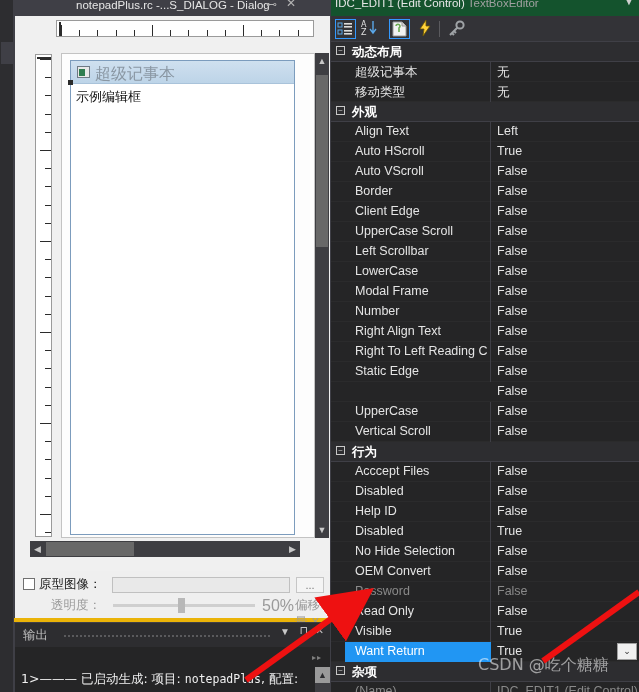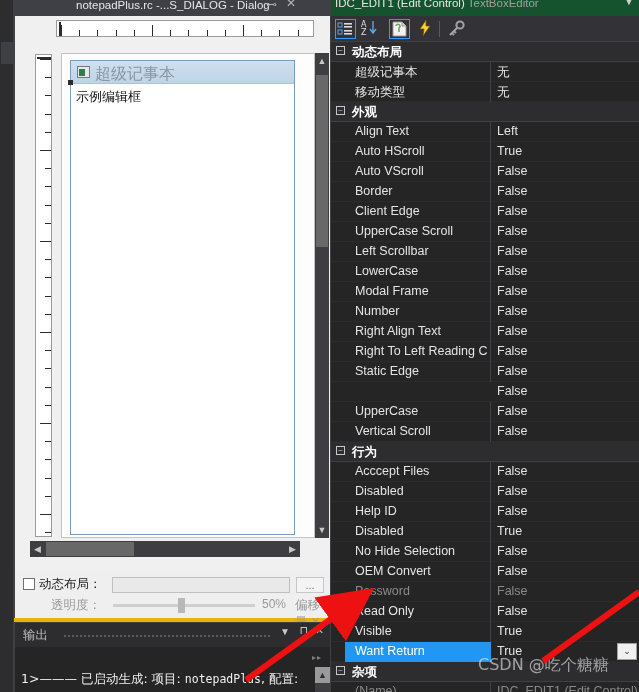--- a/index.html
+++ b/index.html
@@ -152,21 +152,21 @@
   }
   #proto-bar .row2 { position: absolute; left: 8px; top: 26px; right: 4px; height: 16px; }
   #proto-bar .lbl2 { position: absolute; left: 28px; top: 0; font-size: 12.5px; color: #9a9a9a;
     font-family: "DejaVu Sans", sans-serif; }
   #proto-bar .track {
     position: absolute; left: 90px; top: 7px; width: 142px; height: 3px; background: #cfcfcf;
   }
   #proto-bar .knob {
     position: absolute; left: 155px; top: 1px; width: 7px; height: 15px; background: #b8b8b8;
   }
-  #proto-bar .pct { position: absolute; left: 239px; top: 0; font-size: 12px; color: #9a9a9a; }
+  #proto-bar .pct { position: absolute; left: 239px; top: 0; font-size: 16px; color: #9a9a9a; }
   #proto-bar .lbl3 { position: absolute; left: 272px; top: 0; font-size: 12.5px; color: #9a9a9a;
     font-family: "DejaVu Sans", sans-serif; }
   #proto-bar .lbl3 .x { font-size: 11px; }
 
   
   #output {
     position: absolute; left: 14px; top: 622px; width: 316px; height: 70px;
     background: #252526; border-left: 1px solid #3f3f46; border-top: 1px solid #3f3f46;
   }
   #output .ohdr { position: absolute; left: 0; top: 0; right: 0; height: 24px; background: #2d2d30; }
@@ -323,21 +323,21 @@
       <div id="sb-h">
         <div class="arr-l">◀</div>
         <div class="thumb"></div>
         <div class="arr-r">▶</div>
       </div>
     </div>
 
     <div id="proto-bar">
       <div class="row1">
         <span class="cbx"></span>
-        <span class="lbl1">动态布局：</span>
+        <span class="lbl1">原型图像：</span>
         <span class="field"></span>
         <span class="browse">...</span>
       </div>
       <div class="row2">
         <span class="lbl2">透明度：</span>
         <span class="track"></span>
         <span class="knob"></span>
         <span class="pct">50%</span>
         <span class="lbl3"><span>偏移量</span> <span class="x">X</span></span>
       </div>

